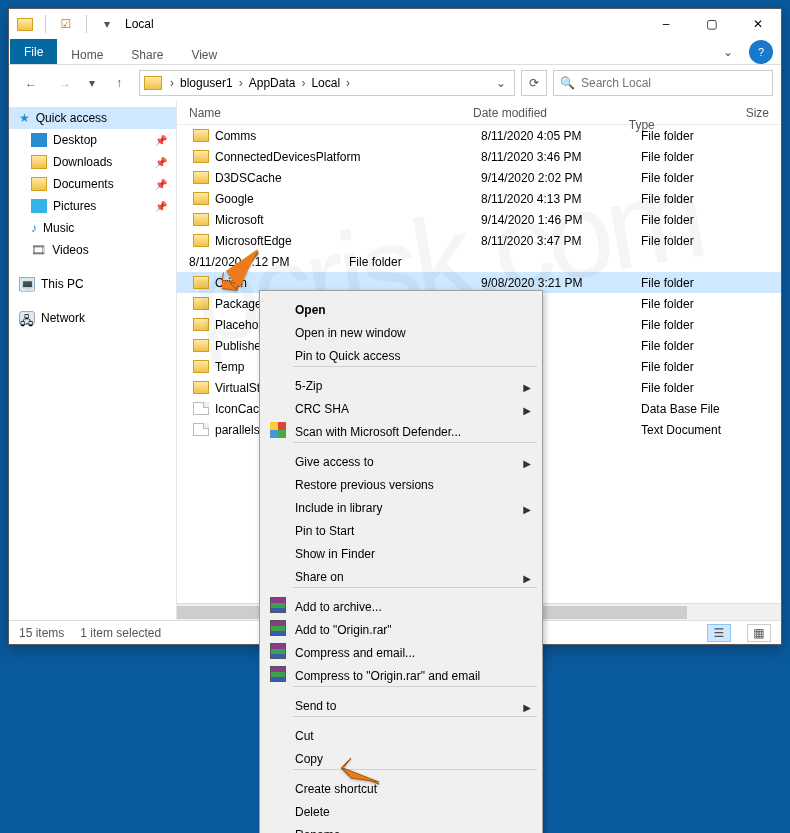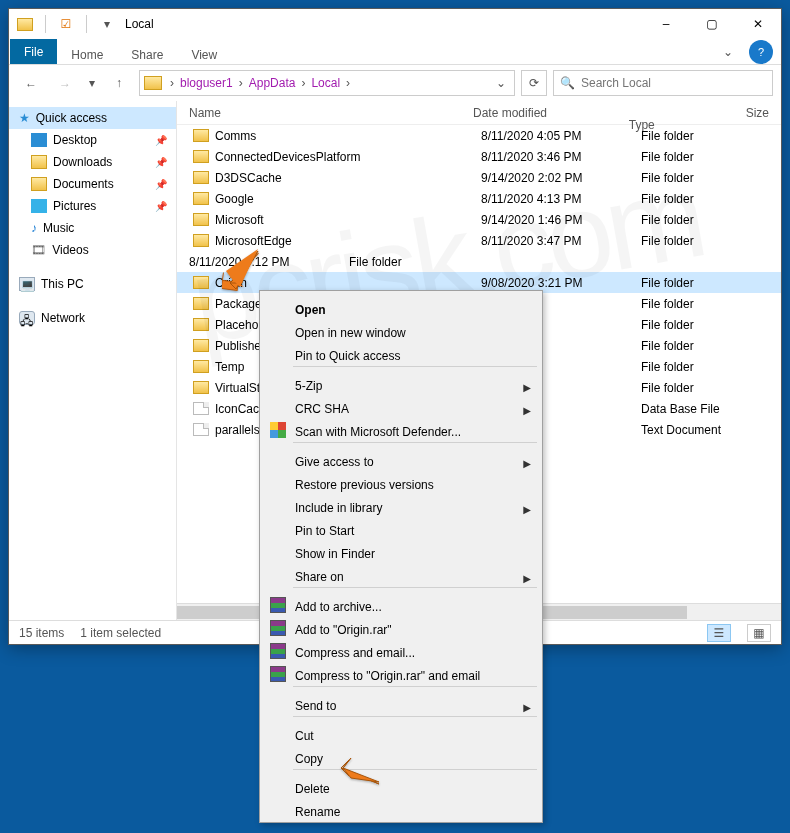--- a/index.html
+++ b/index.html
@@ -18,21 +18,21 @@
 .ribbon { height: 26px; display: flex; align-items: stretch; border-bottom: 1px solid #ddd; }
 .ribbon .file-tab { background: #0369a1; color: #fff; padding: 0 14px; display: flex; align-items: center; margin-left: 1px; }
 .ribbon .tab { padding: 0 14px; color: #555; display: flex; align-items: center; margin-top: 7px; }
 .ribbon .rspacer { flex: 1; }
 .ribbon .expand { width: 26px; display: flex; align-items: center; justify-content: center; color: #555; }
 .ribbon .help { width: 24px; height: 24px; border-radius: 50%; background: #1979ca; color: #fff; display: flex; align-items: center; justify-content: center; margin: 0 8px; font-size: 11px; align-self: center; }
 
 .addrrow { height: 36px; display: flex; align-items: center; gap: 6px; padding: 0 8px; }
 .navbtn { width: 28px; height: 28px; display: flex; align-items: center; justify-content: center; color: #555; }
 .addrbox { flex: 1; height: 26px; border: 1px solid #ccc; display: flex; align-items: center; padding: 0 4px; gap: 2px; }
-.addrbox .seg { padding: 0 2px; color: #a21caf; }
+.addrbox .seg { padding: 0 2px; color: #000000; }
 .addrbox .chev { color: #555; padding: 0 2px; }
 .addrbox .folder-ico { width: 18px; height: 14px; background: linear-gradient(#ffe9a2,#f1c24a); border: 1px solid #d0a020; margin-right: 4px; }
 .addrbox .addr-end { flex: 1; }
 .addrbox .drop { width: 18px; text-align: center; color: #555; }
 .refresh { width: 26px; height: 26px; border: 1px solid #ccc; display: flex; align-items: center; justify-content: center; color: #555; }
 .searchbox { width: 220px; height: 26px; border: 1px solid #ccc; display: flex; align-items: center; padding: 0 6px; color: #888; gap: 6px; }
 
 .body { display: flex; height: calc(100% - 30px - 26px - 36px - 24px); }
 .sidebar { width: 168px; border-right: 1px solid #e5e5e5; padding-top: 6px; overflow: hidden; }
 .side-item { height: 22px; display: flex; align-items: center; padding-left: 22px; gap: 6px; color: #000; }
@@ -414,20 +414,23 @@
     </div>
     <div class="sep"></div>
     <div class="mi">
       <span>Cut</span>
     </div>
     <div class="mi">
       <span>Copy</span>
     </div>
     <div class="sep"></div>
     <div class="mi">
+      <span>Create shortcut</span>
+    </div>
+    <div class="mi">
       <span>Delete</span>
     </div>
     <div class="mi">
       <span>Rename</span>
     </div>
   </div>
 
 <div class="arrow" style="left:222px; top:247px;">
 <svg width="40" height="46">
       <path d="M34 4 L10 32 L18 32 L18 44 L2 44 L2 28 L2 36 L12 36 Z" fill="#ee7b1b" stroke="#b5590e" stroke-width="1" transform="rotate(8 20 23)"></path>

